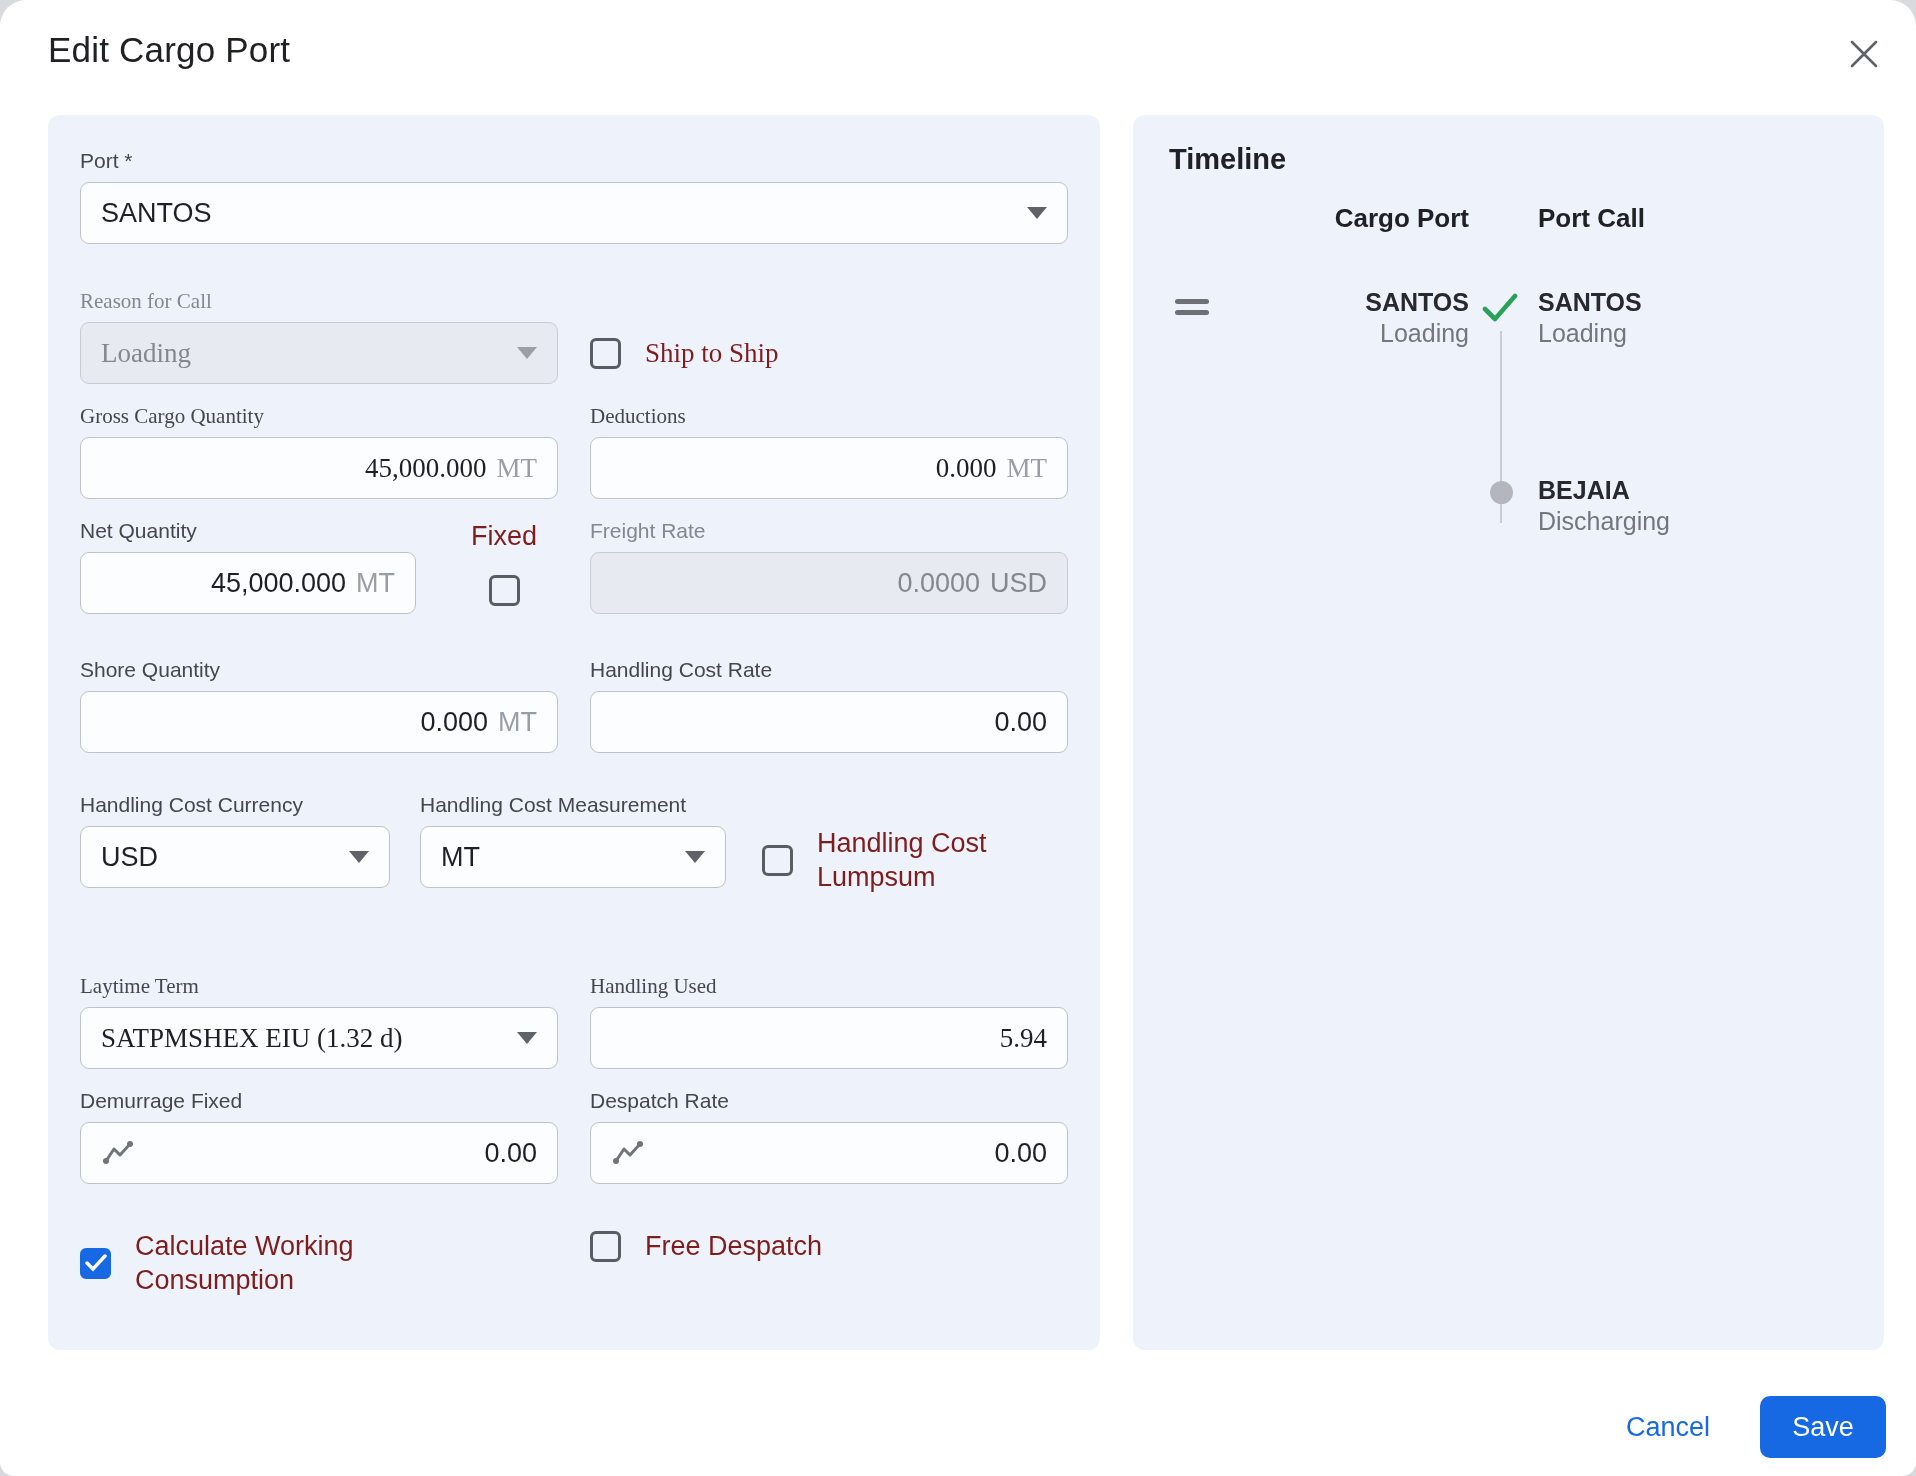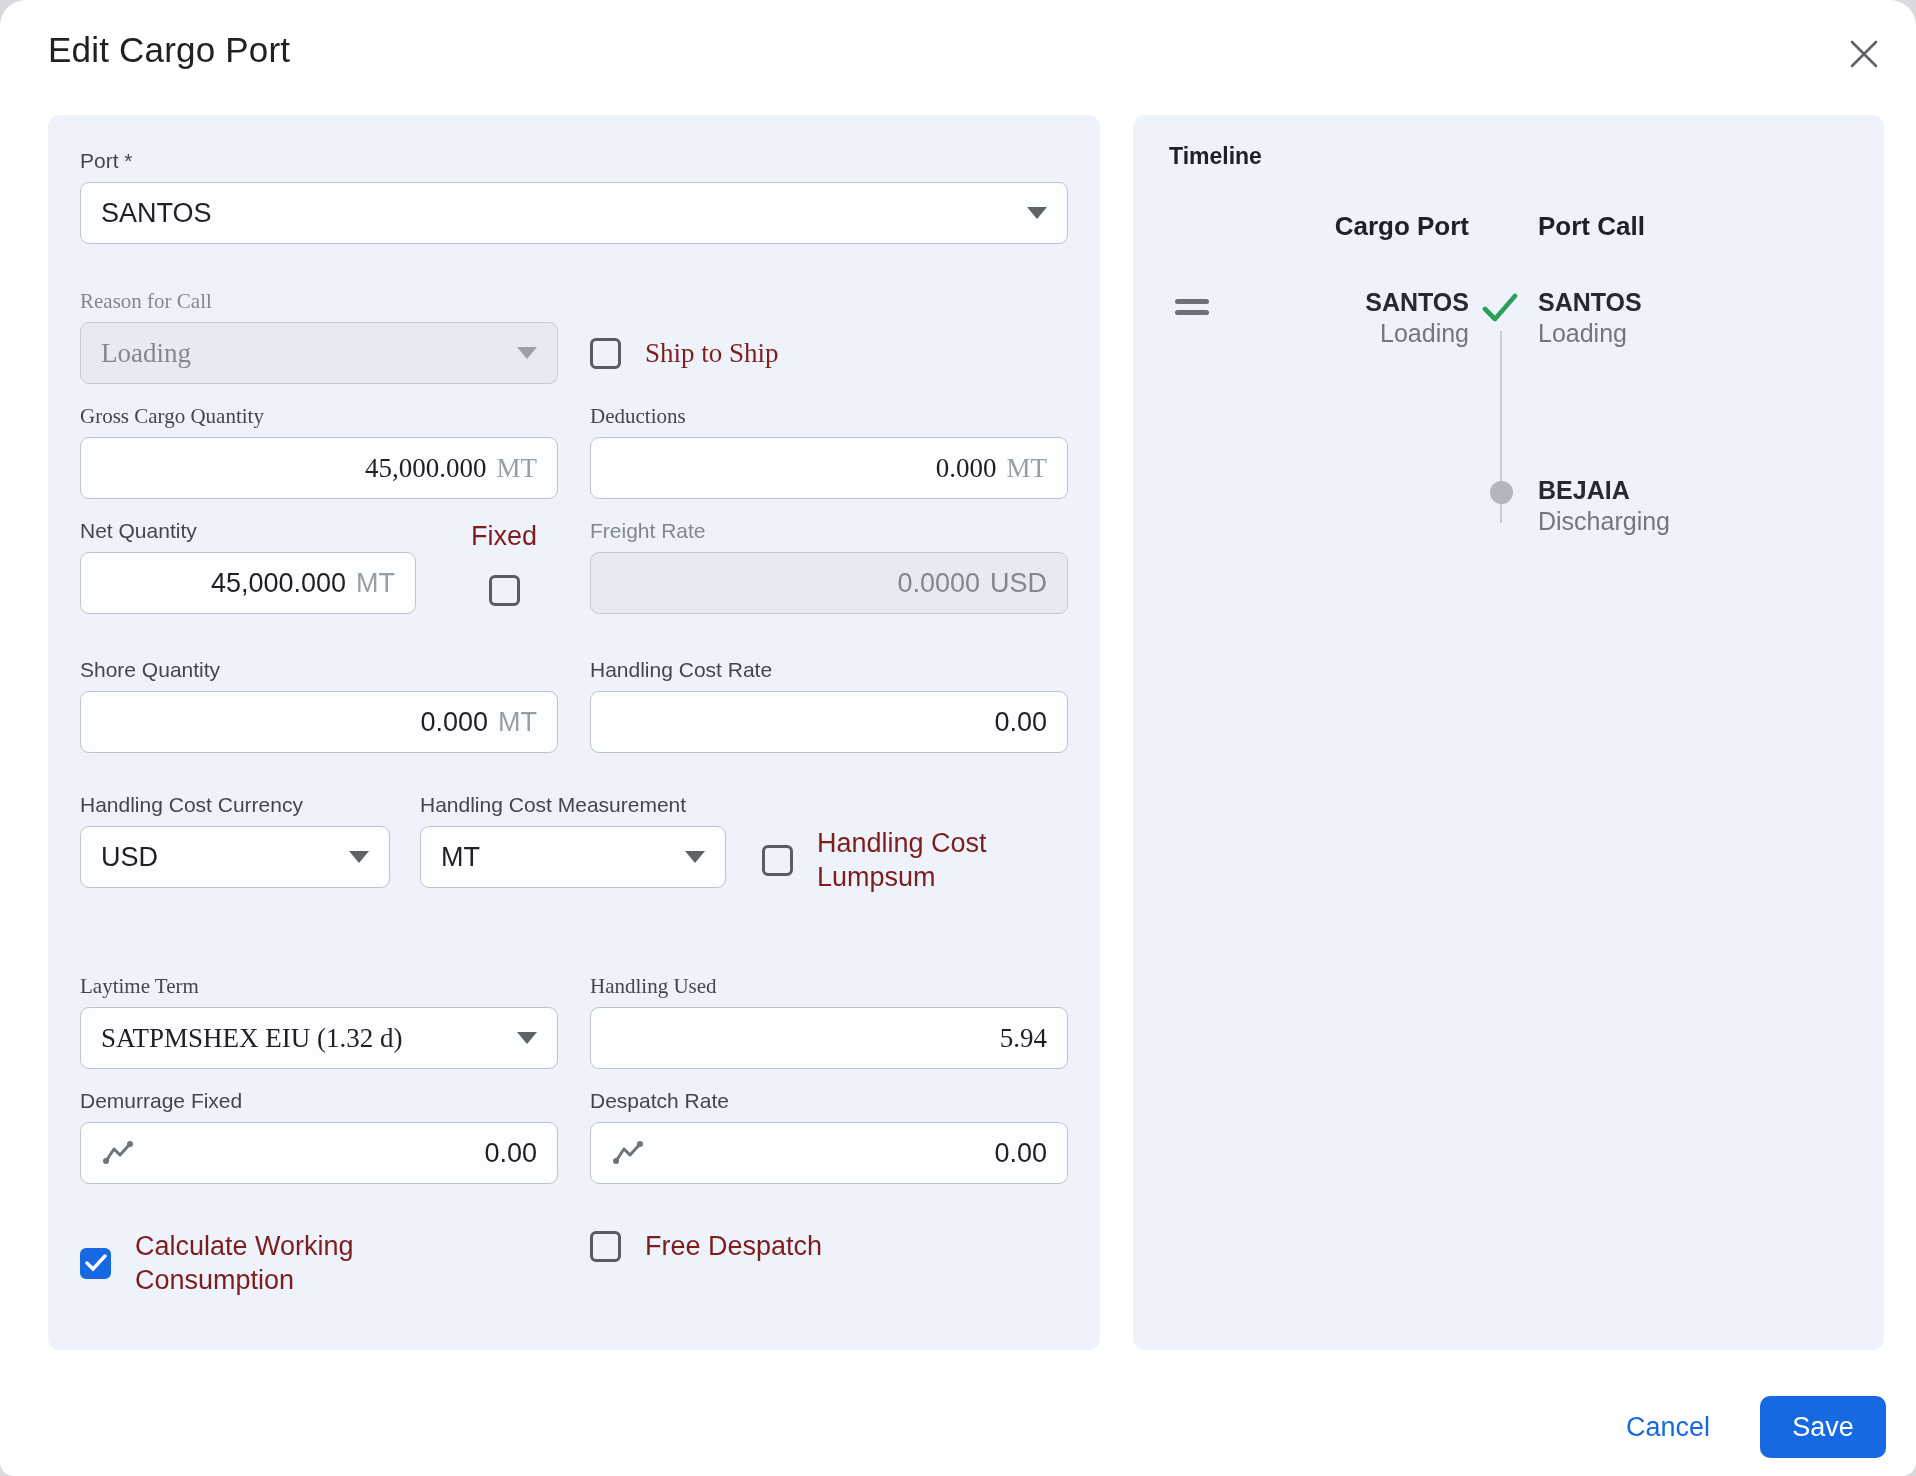--- a/index.html
+++ b/index.html
@@ -72,22 +72,22 @@
   .fixed-block{margin-left:38px;display:flex;flex-direction:column;align-items:center;width:100px;}
   .fixed-block .cb-lbl{margin-bottom:22px;}
   .net-field{width:336px;flex:0 0 auto;}
   .w-usd{width:310px;flex:0 0 auto;}
   .w-mt{width:306px;flex:0 0 auto;}
   .lump{margin-left:4px;align-items:center;}
   .lump .cb-lbl{width:230px;}
   .wrap-lbl{width:260px;}
   .rate-icon{margin-right:12px;display:flex;align-items:center;}
   
-  .tl-title{font-size:23px;font-weight:600;color:#202124;margin:0 0 8px 0;}
-  .tl-head{position:absolute;top:96px;font-size:26px;font-weight:600;color:#202124;}
+  .tl-title{font-size:29px;font-weight:600;color:#202124;margin:0 0 8px 0;}
+  .tl-head{position:absolute;top:88px;font-size:26px;font-weight:600;color:#202124;}
   .tl-head.cargo{left:36px;width:300px;text-align:right;}
   .tl-head.call{left:405px;}
   .drag-handle{position:absolute;left:42px;top:184px;width:34px;cursor:grab;}
   .drag-handle i{display:block;height:5px;background:#6d7175;border-radius:2.5px;margin-bottom:6px;}
   .tl-entry{position:absolute;}
   .tl-name{font-size:25px;font-weight:600;color:#27292c;line-height:31px;}
   .tl-reason{font-size:25px;color:#73777c;line-height:31px;}
   .e1-cargo{left:36px;top:172px;width:300px;text-align:right;}
   .e1-call{left:405px;top:172px;}
   .e2-call{left:405px;top:360px;}

